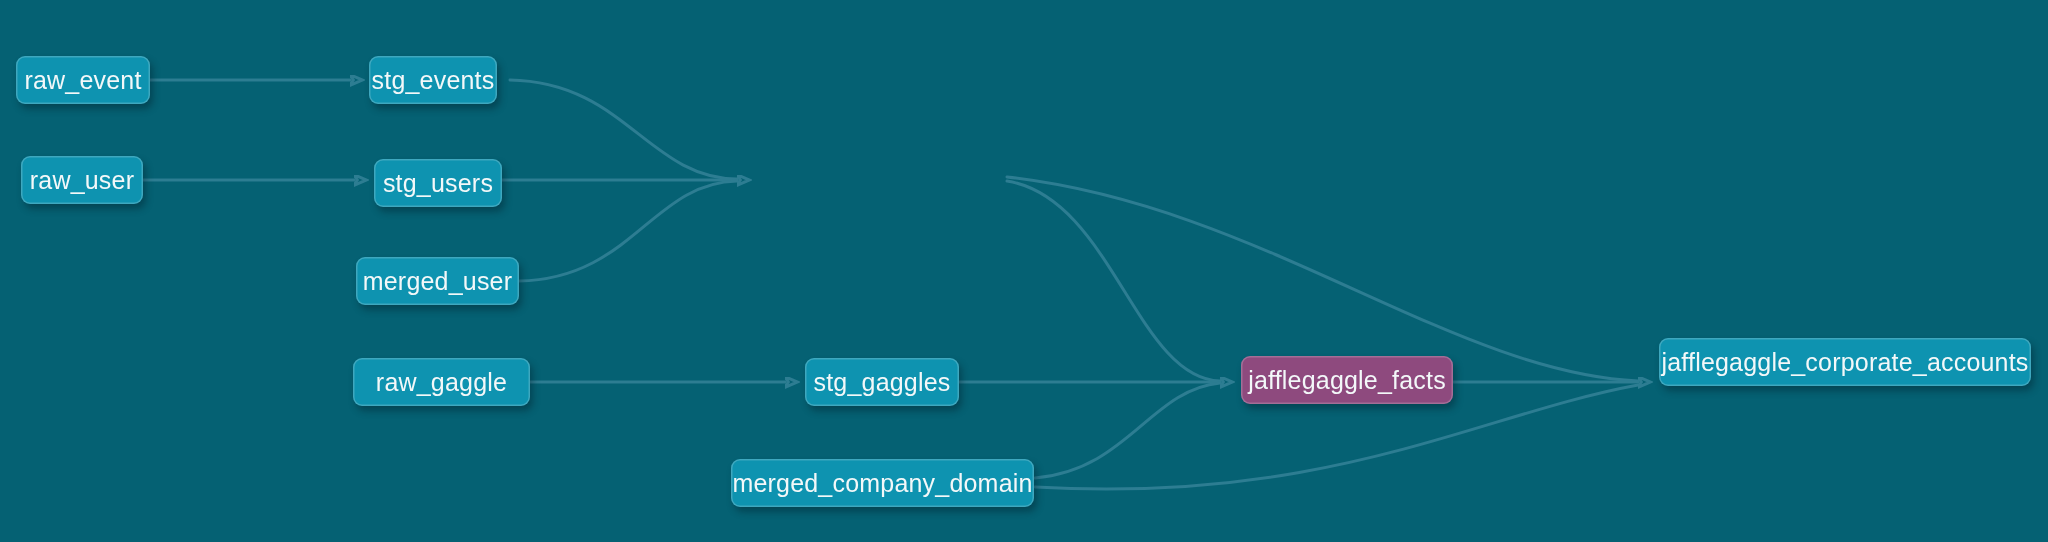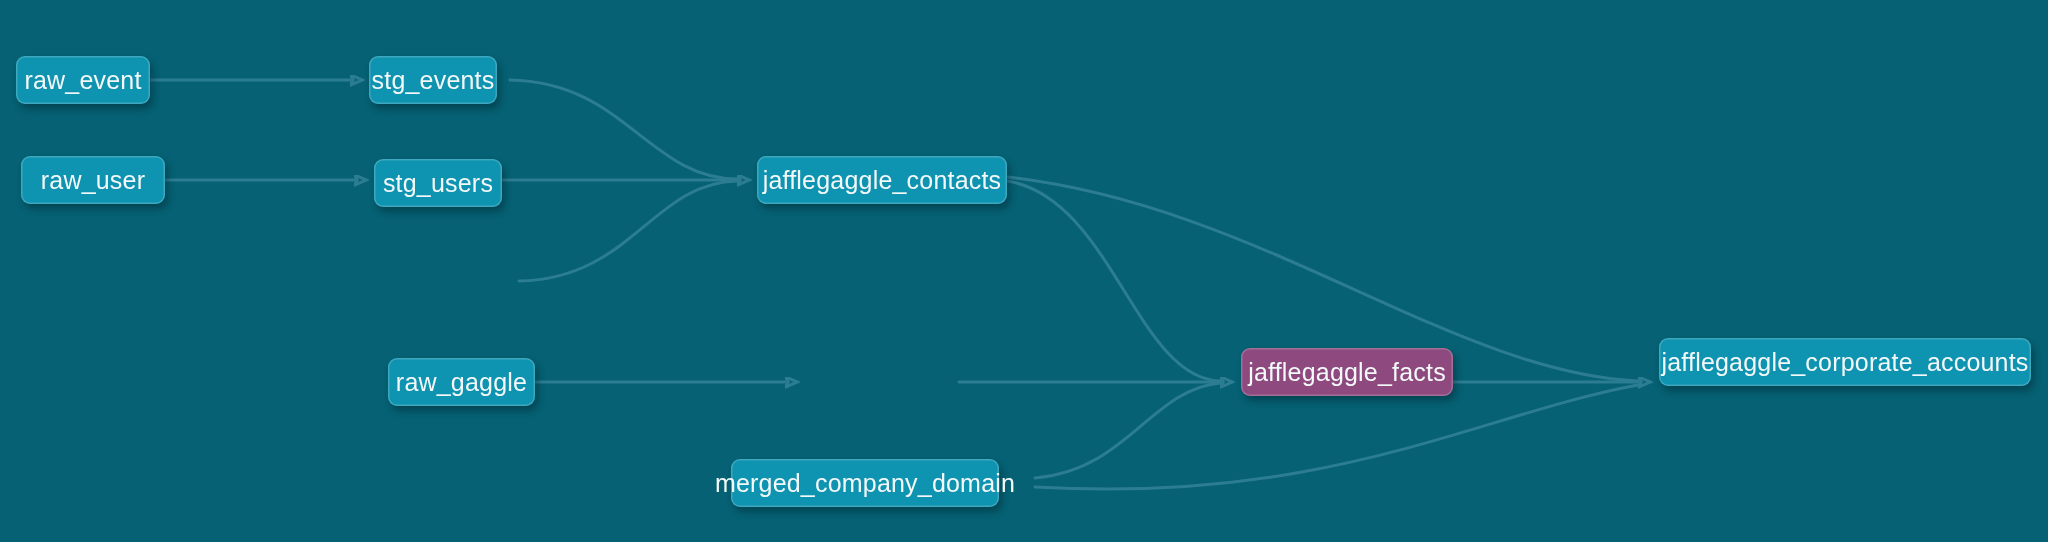--- a/index.html
+++ b/index.html
@@ -50,21 +50,22 @@
     <path d="M959,382 L1220,382" marker-end="url(#arrow)"></path>
     <path d="M1007,181 C1112,198 1136,378 1220,381"></path>
     <path d="M1035,478 C1128,470 1150,390 1220,383"></path>
     <path d="M1007,177 C1260,205 1450,372 1638,381"></path>
     <path d="M1453,382 L1638,382" marker-end="url(#arrow)"></path>
     <path d="M1035,487 C1330,504 1480,414 1638,385"></path>
   </svg>
 
   <div class="node" style="left:16px;top:56px;width:134px">raw_event</div>
   <div class="node" style="left:369px;top:56px;width:128px">stg_events</div>
-  <div class="node" style="left:21px;top:156px;width:144px">raw_user</div>
+  <div class="node" style="left:21px;top:156px;width:122px">raw_user</div>
   <div class="node" style="left:374px;top:159px;width:128px">stg_users</div>
-  <div class="node" style="left:757px;top:156px;width:250px">jafflegaggle_contacts</div>
-  <div class="node" style="left:388px;top:358px;width:147px">raw_gaggle</div>
-  <div class="node node--highlight" style="left:1241px;top:348px;width:212px">jafflegaggle_facts</div>
+  <div class="node" style="left:356px;top:257px;width:163px">merged_user</div>
+  <div class="node" style="left:353px;top:358px;width:177px">raw_gaggle</div>
+  <div class="node" style="left:805px;top:358px;width:154px">stg_gaggles</div>
+  <div class="node node--highlight" style="left:1241px;top:356px;width:212px">jafflegaggle_facts</div>
   <div class="node" style="left:1659px;top:338px;width:372px">jafflegaggle_corporate_accounts</div>
-  <div class="node" style="left:731px;top:459px;width:268px">merged_company_domain</div>
+  <div class="node" style="left:731px;top:459px;width:303px">merged_company_domain</div>
 
 </div>
 
 </body></html>

